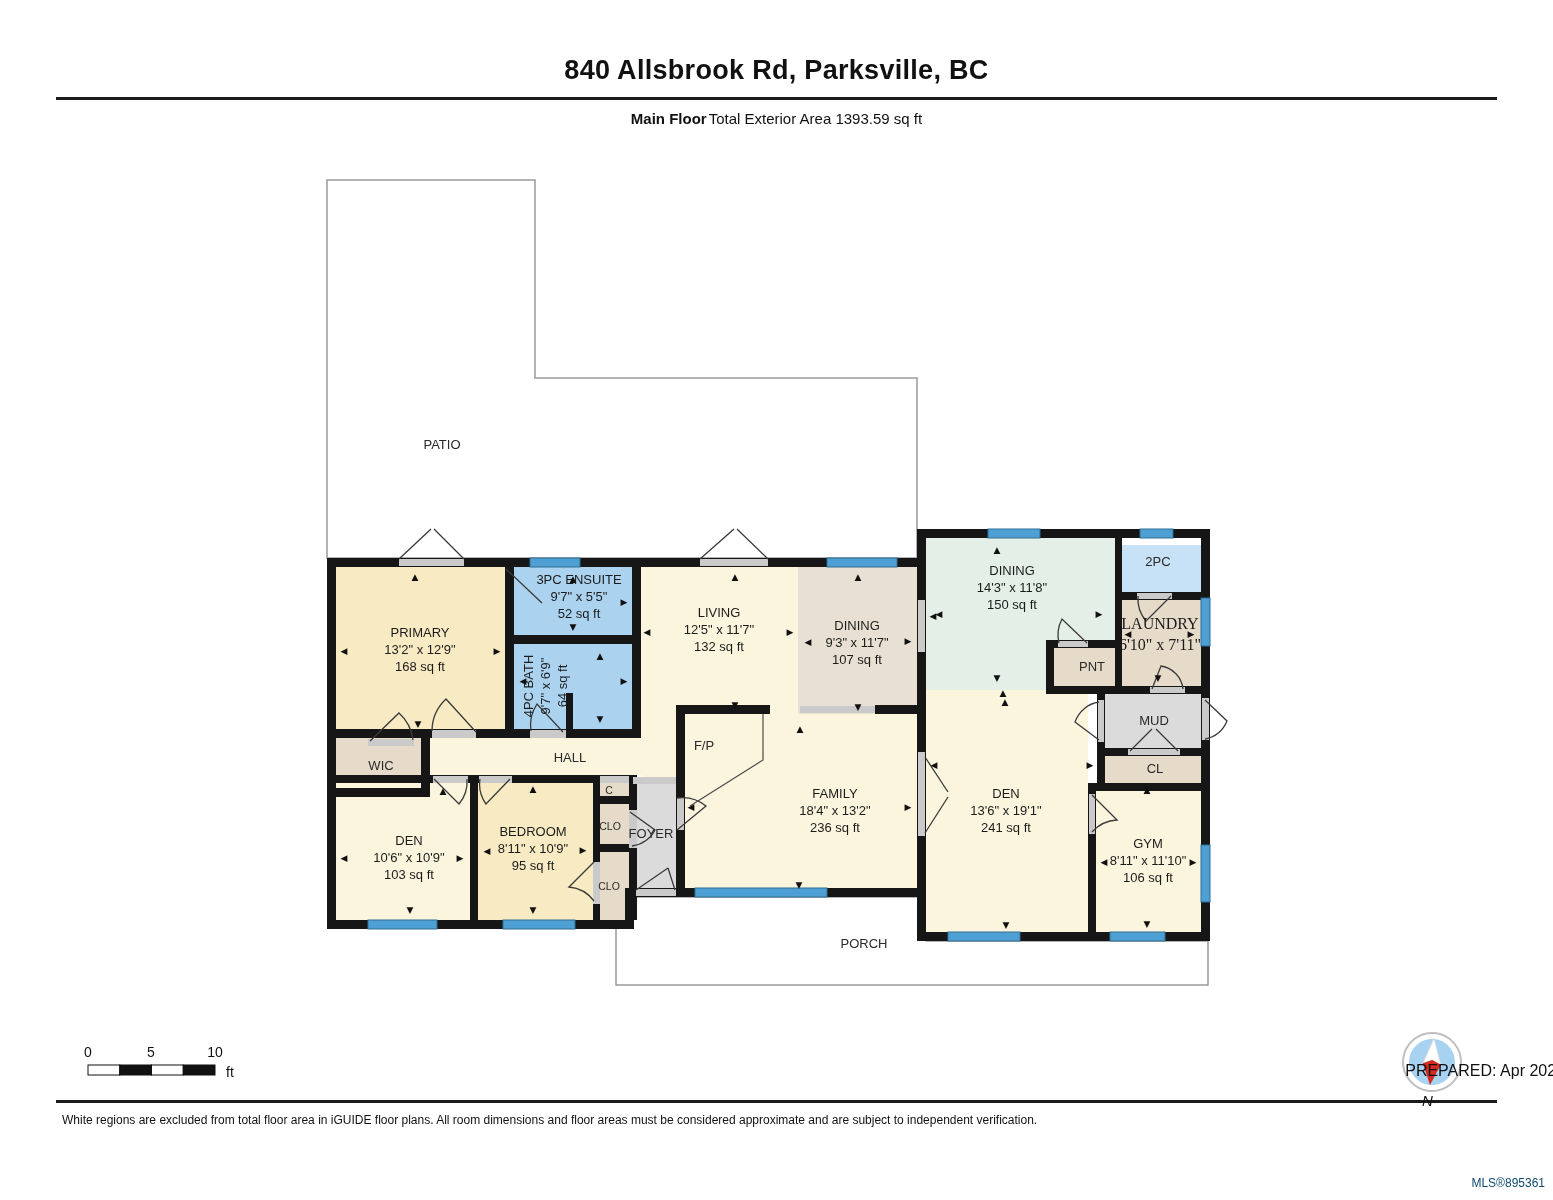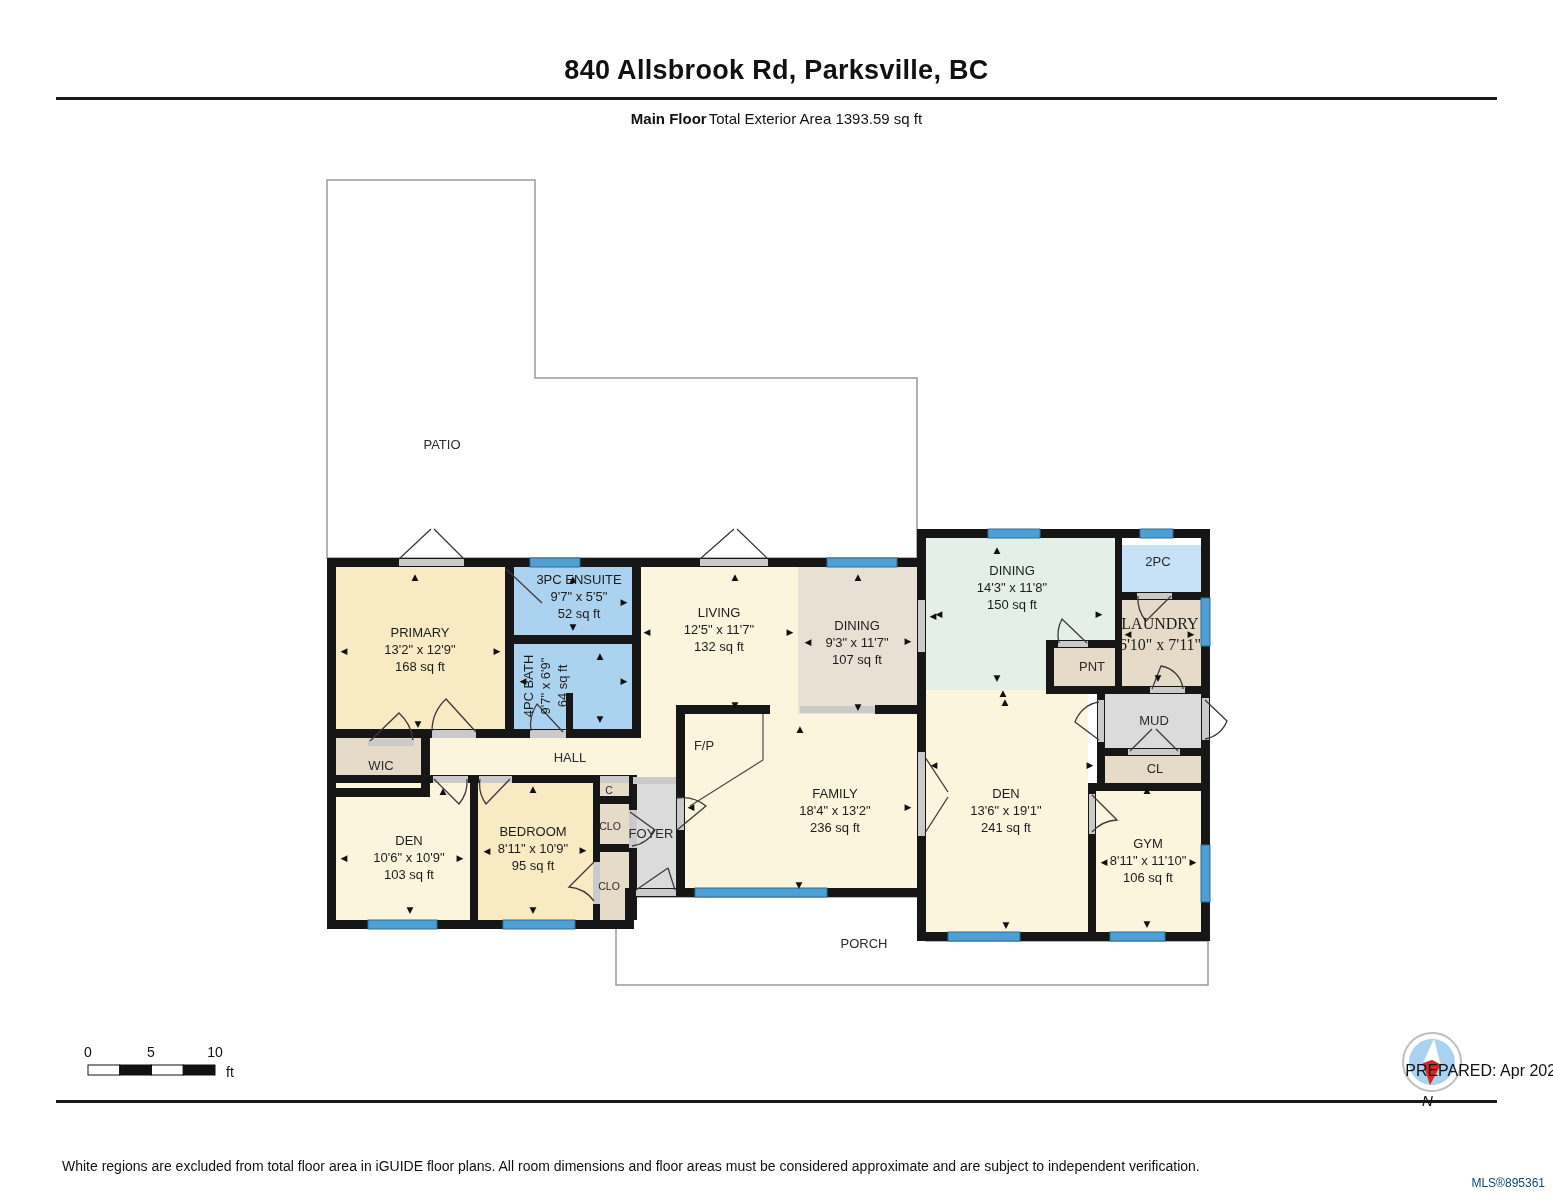--- a/index.html
+++ b/index.html
@@ -27,21 +27,21 @@
   .f-cream{fill:#FBF5DE}.f-yellow{fill:#F8EBC3}.f-blue{fill:#ABD3F0}.f-blue2{fill:#C7E2F7}
   .f-green{fill:#E3EFE7}.f-dgrey{fill:#E8E1D3}.f-tan{fill:#E6DBC9}.f-grey{fill:#DBDBDB}
   .wall{fill:#161616}
   .win{fill:#4E9FD4;stroke:#2E6E96;stroke-width:1}
   .gap{fill:#CACACA}
   .arc{fill:none;stroke:#3a3a3a;stroke-width:1.3}
   .thin{fill:none;stroke:#4a4a4a;stroke-width:1.2}
   .outline{fill:#ffffff;stroke:#9a9a9a;stroke-width:1.5}
 
   .prepared{position:absolute;top:1062px;left:12px;width:100%;text-align:right;font-size:16px;z-index:3;}
-  .disclaimer{position:absolute;top:1158px;left:62px;font-size:14px;z-index:3;}
+  .disclaimer{position:absolute;top:1113px;left:62px;font-size:12px;z-index:3;}
   .mls{position:absolute;top:1176px;right:8px;font-size:12px;color:#0c4a6e;z-index:3;}
   .north-label{position:absolute;top:1092px;left:1422px;font-size:15px;font-style:italic;z-index:4;}
 </style>
 </head>
 <body>
 
 <div class="hdr-title">840 Allsbrook Rd, Parksville, BC</div>
 <div class="rule" style="top:97px"></div>
 <div class="hdr-sub">
   <span class="fl">Main Floor</span><span>Total Exterior Area 1393.59 sq ft</span>

